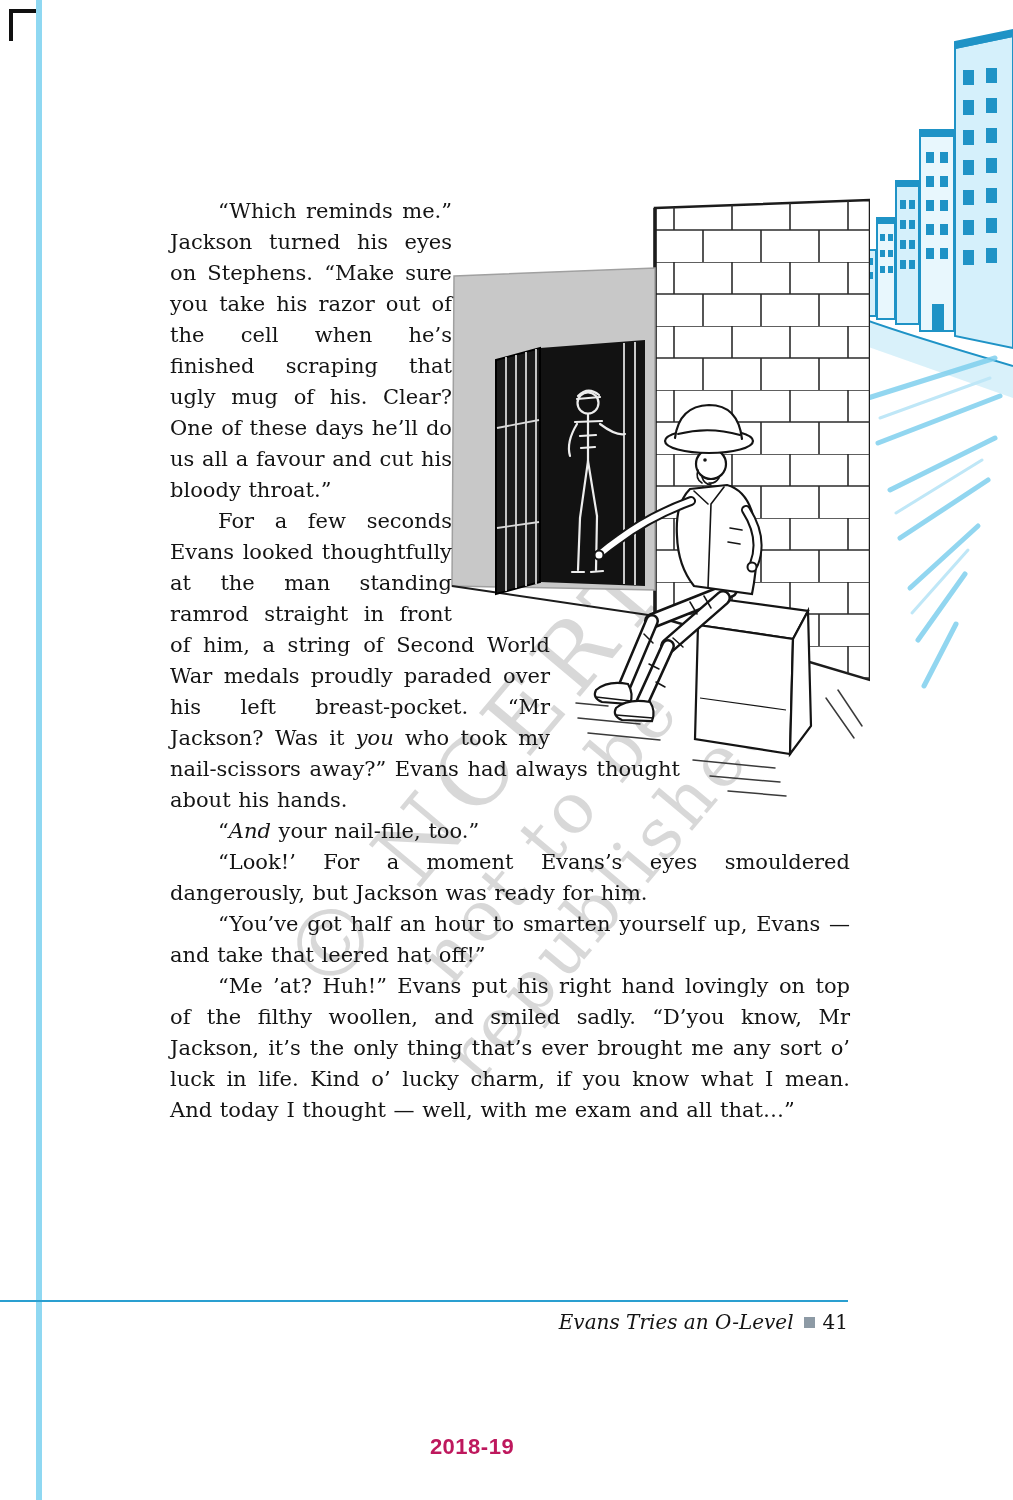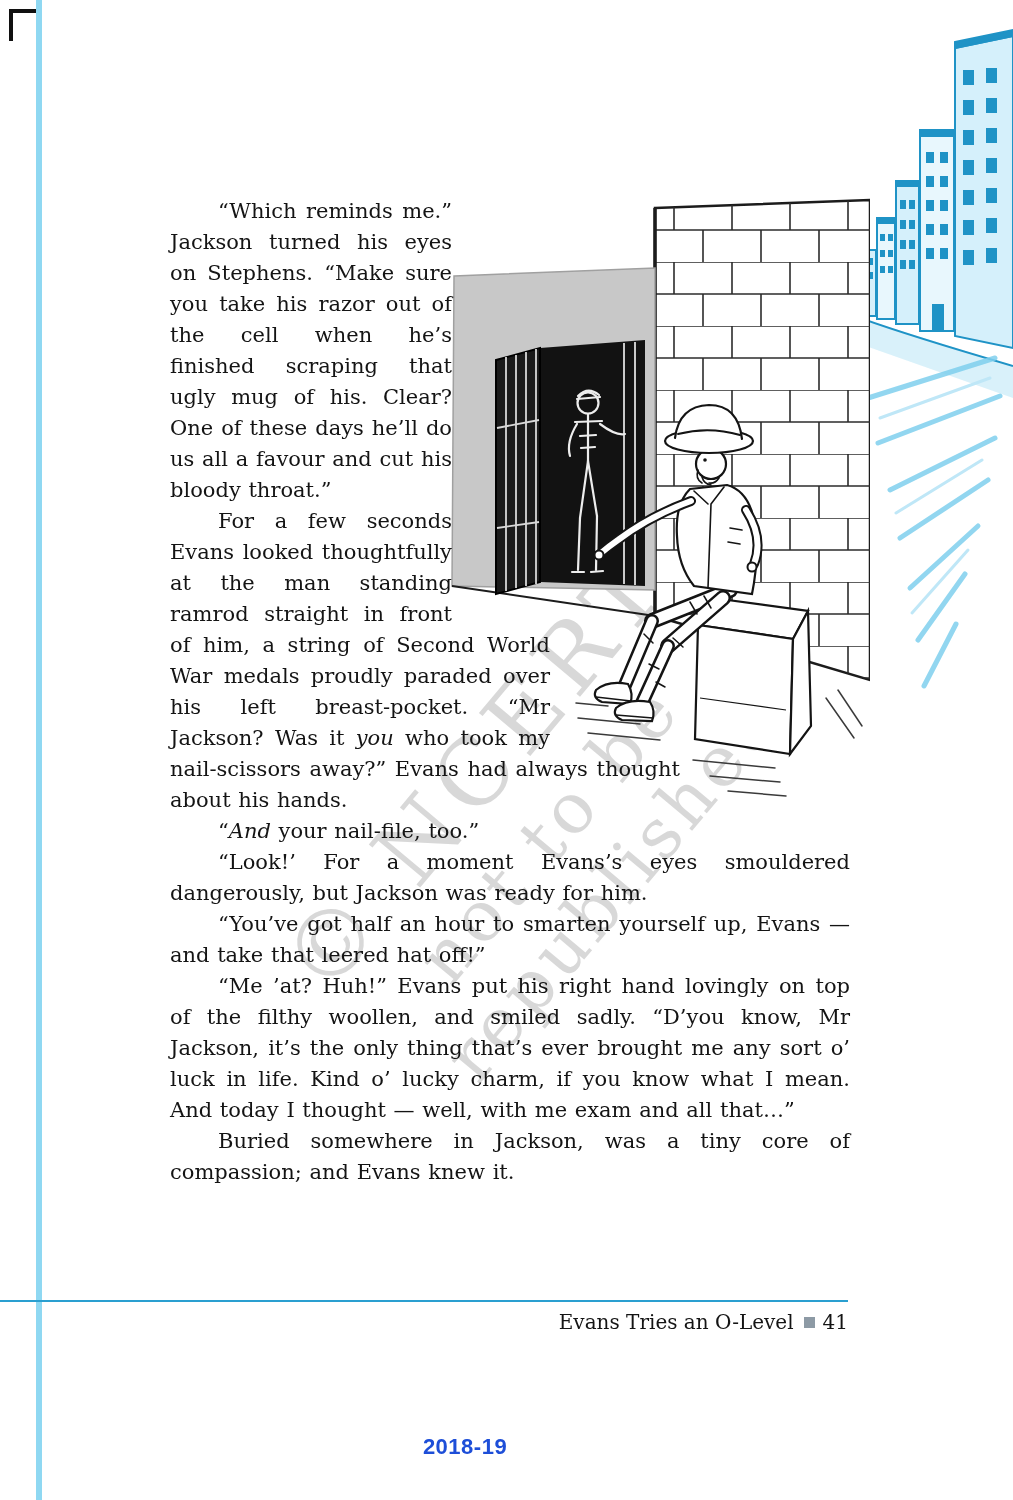--- a/index.html
+++ b/index.html
@@ -31,26 +31,26 @@
   .fl { pointer-events:none; }
   .f1 { float:right; width:398px; height:418px;
         shape-outside: polygon(215px 0px, 398px 0px, 398px 418px, 0px 418px, 0px 30px, 215px 30px); }
   .f2 { float:right; clear:right; width:300px; height:112px; }
   .f3 { float:right; clear:right; width:170px; height:84px; }
   .footer-rule { position:absolute; left:0; top:1300px; width:848px; height:2px; background:#2a9fd0; }
   .footer {
     position:absolute; left:0; top:1310px; width:848px; text-align:right;
     font-size:20px; color:#141414; z-index:3;
   }
-  .running-title { }
+  .running-title { font-style:italic; }
   .footer-square { display:inline-block; width:11px; height:11px; background:#8d9aa5; margin:0 8px 1px 10px; vertical-align:baseline; }
   .edition {
-    position:absolute; left:8px; top:1434px; width:914px; text-align:center;
+    position:absolute; left:15px; top:1434px; width:914px; text-align:center;
     font-family:"Liberation Sans",sans-serif; font-weight:bold; font-size:22px;
-    color:#1d4ed8; letter-spacing:0.5px; z-index:3;
+    color:#be185d; letter-spacing:0.5px; z-index:3;
   }
 </style>
 </head>
 <body>
 
 <div class="page">
 
   <div class="crop-mark"></div>
   <div class="left-strip"></div>
 
@@ -261,21 +261,20 @@
     <div class="fl f1"></div>
     <div class="fl f2"></div>
     <div class="fl f3"></div>
     <div id="paragraphs">
         <p class="para"><span>“Which reminds me.” Jackson turned his eyes on Stephens. “Make sure you take his razor out of the cell when he’s finished scraping that ugly mug of his. Clear? One of these days he’ll do us all a favour and cut his bloody throat.”</span></p>
         <p class="para"><span>For a few seconds Evans looked thoughtfully at the man standing ramrod straight in front of him, a string of Second World War medals proudly paraded over his left breast-pocket. “Mr Jackson? Was it </span><i>you</i><span> who took my nail-scissors away?” Evans had always thought about his hands.</span></p>
         <p class="para"><span>“</span><i>And</i><span> your nail-file, too.”</span></p>
         <p class="para"><span>“Look!’ For a moment Evans’s eyes smouldered dangerously, but Jackson was ready for him.</span></p>
         <p class="para"><span>“You’ve got half an hour to smarten yourself up, Evans — and take that leered hat off!”</span></p>
         <p class="para"><span>“Me ’at? Huh!” Evans put his right hand lovingly on top of the filthy woollen, and smiled sadly. “D’you know, Mr Jackson, it’s the only thing that’s ever brought me any sort o’ luck in life. Kind o’ lucky charm, if you know what I mean. And today I thought — well, with me exam and all that…”</span></p>
-        <p class="para"><span>Buried somewhere in Jackson, was a tiny core of compassion; and Evans knew it.</span></p>
       </div>
   </div>
 
   <div class="footer-rule"></div>
 
   <div class="footer">
     <span class="running-title">Evans Tries an O-Level</span><span class="footer-square"></span><span class="page-number">41</span>
   </div>
 
   <div class="edition">2018-19</div>

